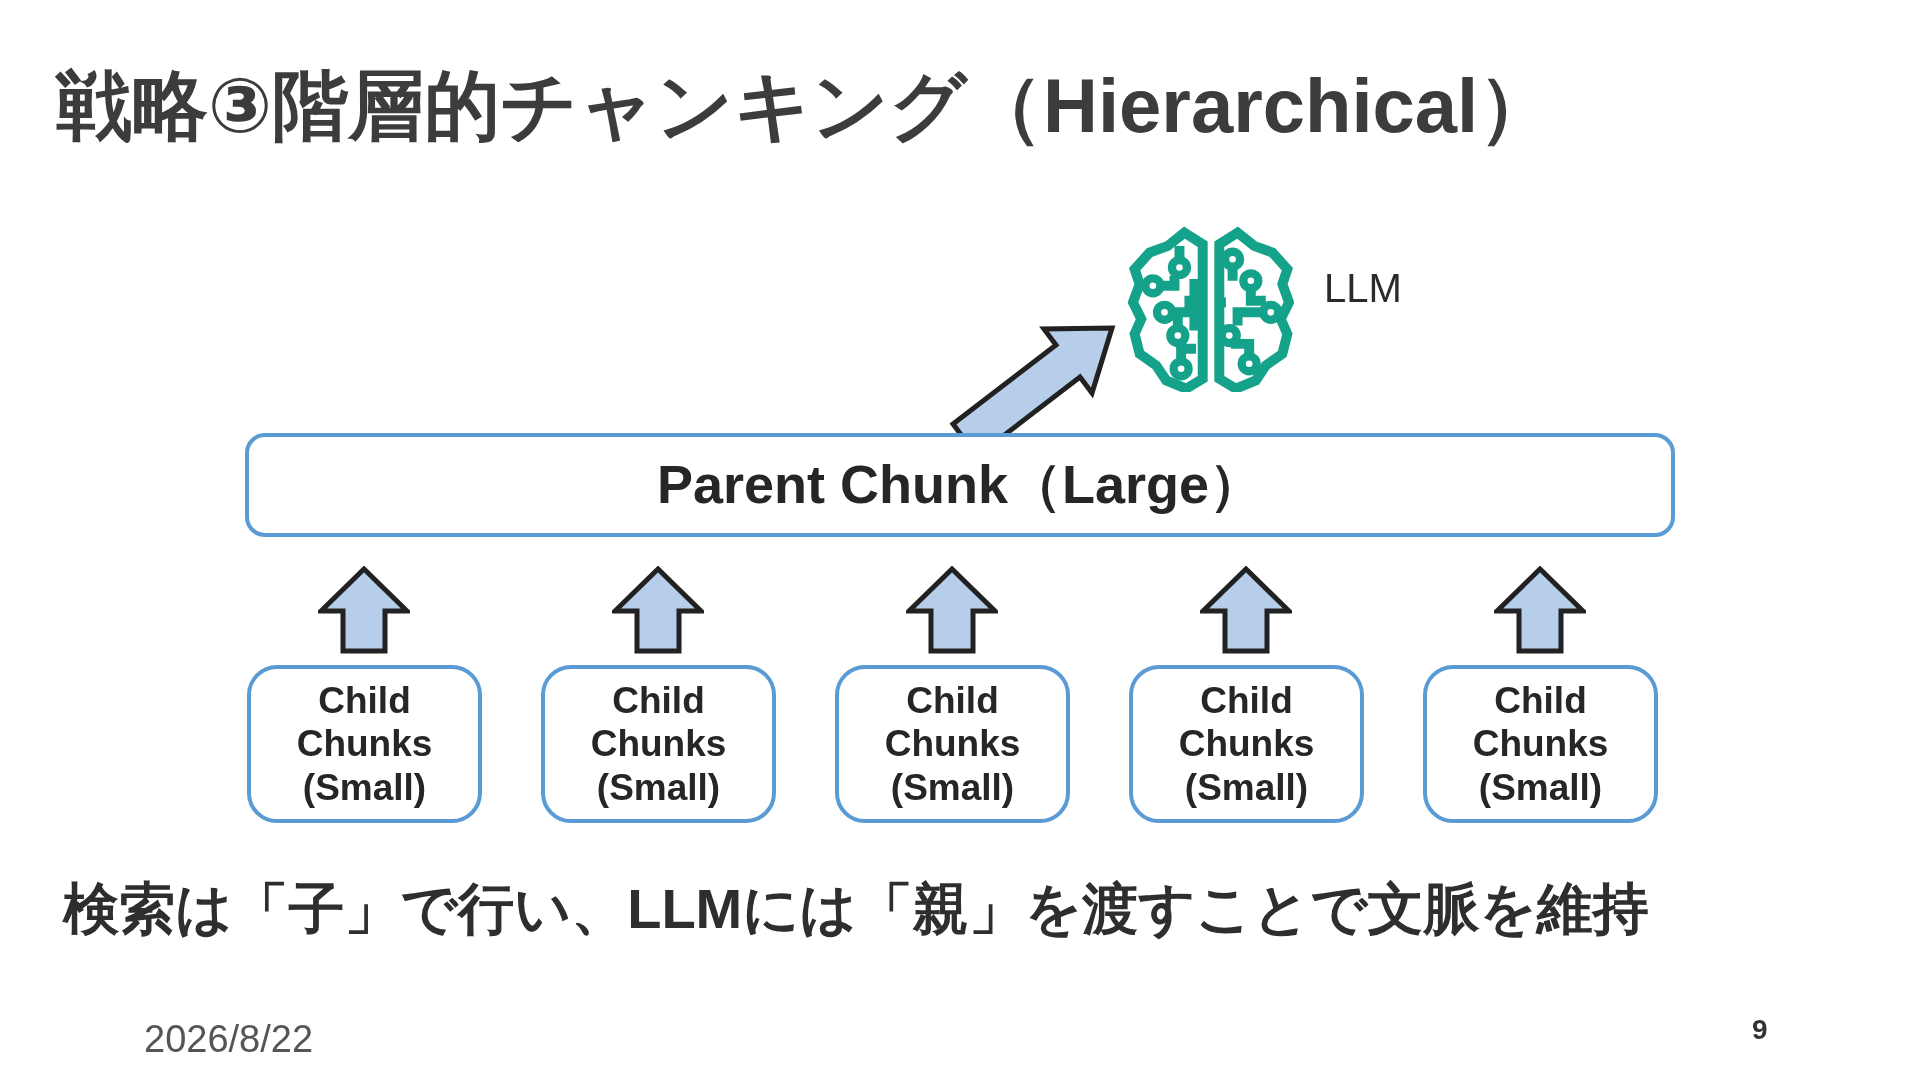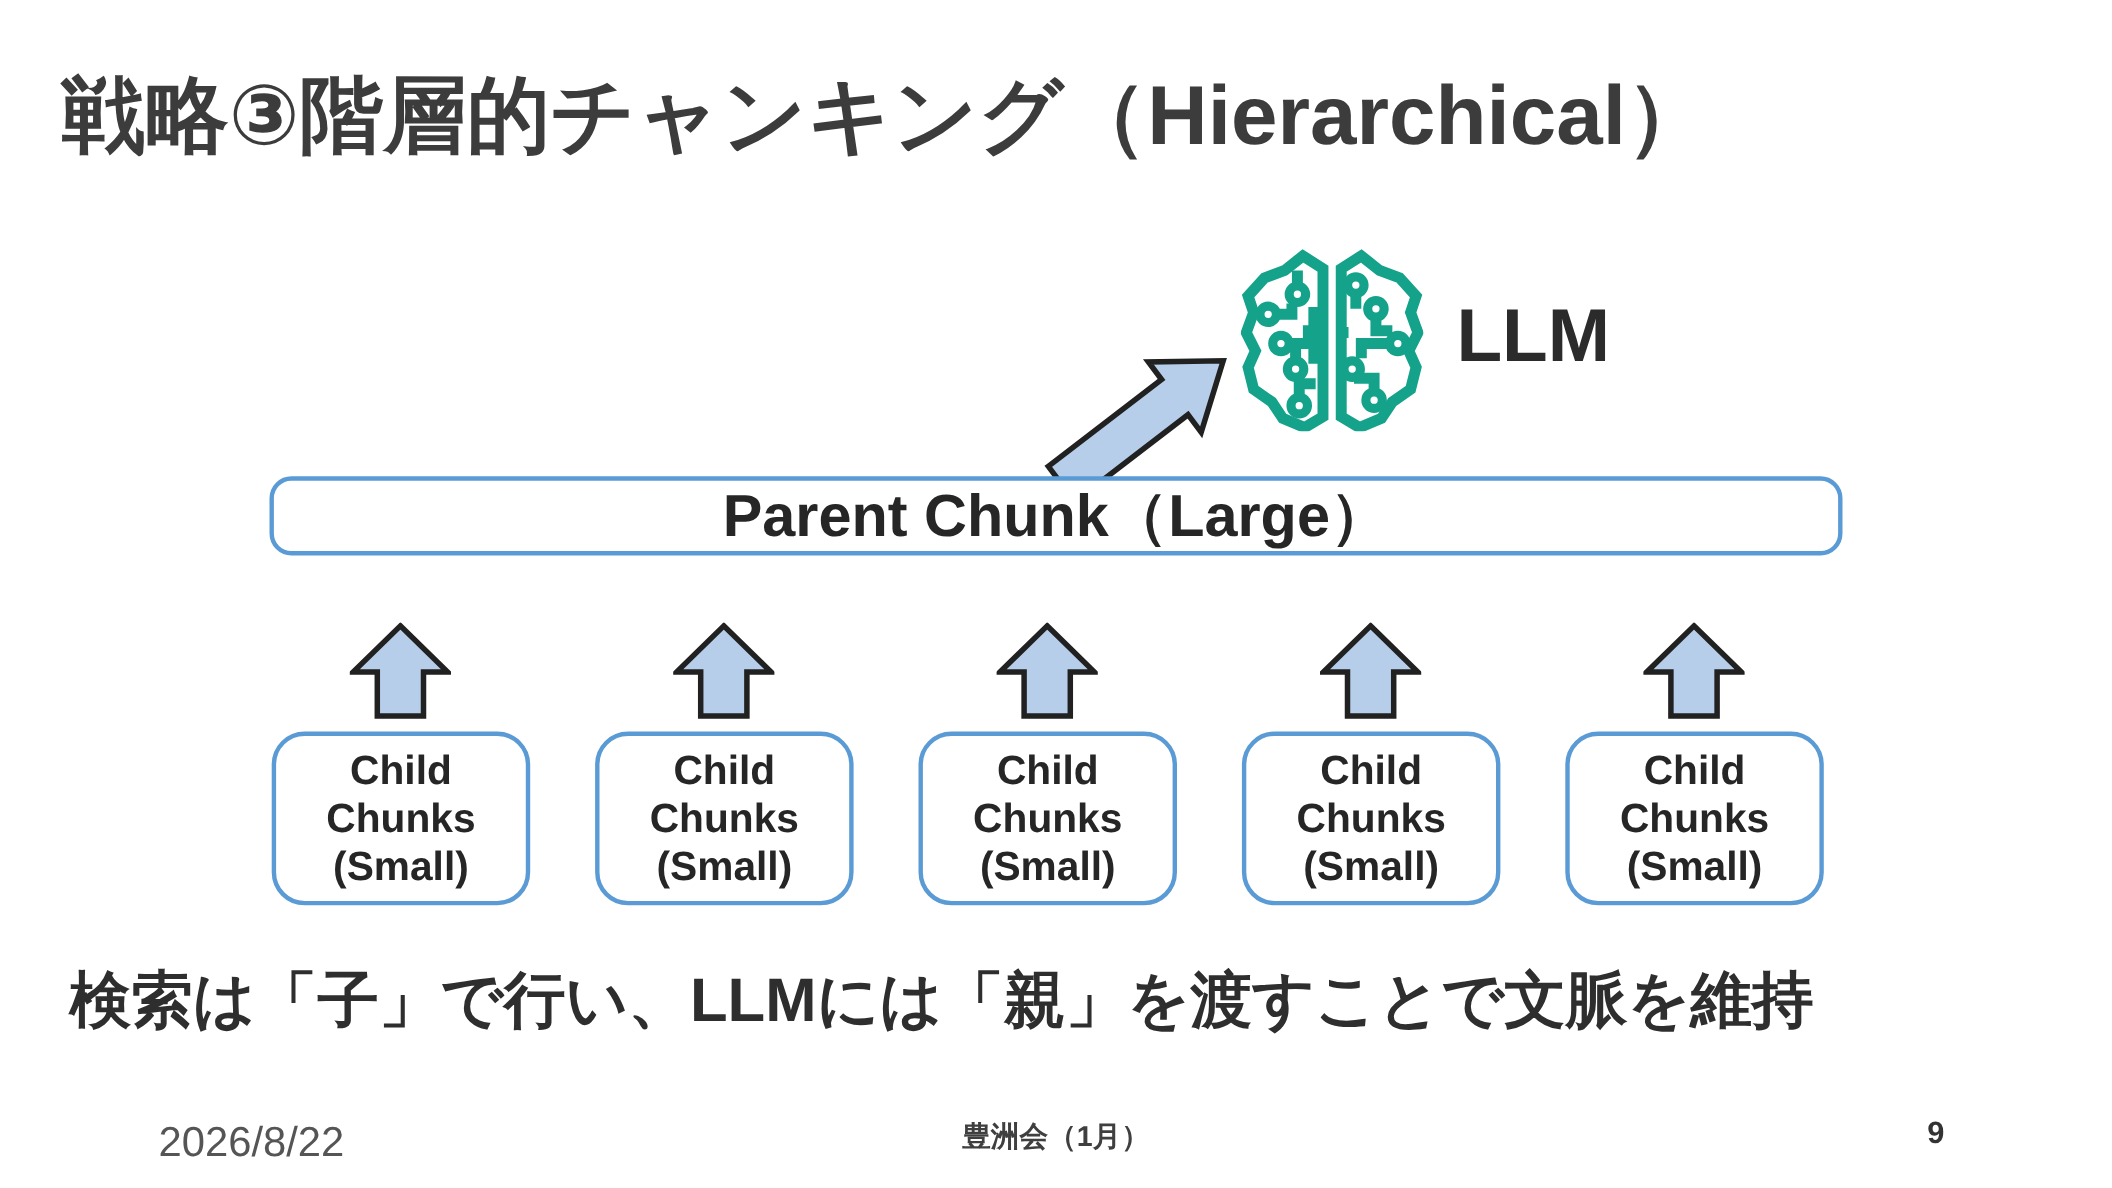--- a/index.html
+++ b/index.html
@@ -16,26 +16,26 @@
   }
   .title{
     position:absolute;left:56px;top:62px;margin:0;
     font-size:76px;font-weight:bold;color:#3c3c3c;line-height:1.15;white-space:nowrap;
   }
   .brain-icon{position:absolute;left:1128px;top:226px;width:166px;height:166px;}
   .brain-icon path{fill:none;stroke:var(--icon-teal);stroke-width:6;stroke-linejoin:miter;stroke-linecap:butt;}
   .brain-icon circle{fill:#ffffff;stroke:var(--icon-teal);stroke-width:5;}
   .llm-label{
     position:absolute;left:1324px;top:266px;
-    font-size:68px;font-weight:bold;color:#2b2b2b;
+    font-size:40px;font-weight:normal;color:#2b2b2b;
   }
   .diag-arrow{position:absolute;left:0;top:0;width:1920px;height:1080px;z-index:1;pointer-events:none;}
   .diag-arrow polygon{fill:var(--arrow-fill);stroke:var(--arrow-outline);stroke-width:5;stroke-linejoin:miter;}
   .parent-box{
-    position:absolute;left:245px;top:433px;width:1430px;height:72px;box-sizing:border-box;
+    position:absolute;left:245px;top:433px;width:1430px;height:104px;box-sizing:border-box;
     background:#ffffff;border:4px solid var(--box-border);border-radius:20px;
     display:flex;align-items:center;justify-content:center;z-index:2;
   }
   .parent-box span{font-size:54px;font-weight:bold;color:#262626;white-space:nowrap;}
   .up-arrow{position:absolute;top:566px;width:92px;height:88px;z-index:0;}
   .up-arrow polygon{fill:var(--arrow-fill);stroke:var(--arrow-outline);stroke-width:5;stroke-linejoin:miter;}
   .up1{left:318px}.up2{left:612px}.up3{left:906px}.up4{left:1200px}.up5{left:1494px}
   .child-box{
     position:absolute;top:665px;width:235px;height:158px;box-sizing:border-box;
     background:#ffffff;border:4px solid var(--box-border);border-radius:30px;
@@ -132,16 +132,15 @@
   </div>
   <div class="child-box cb5">
     <span>Child</span>
     <span>Chunks</span>
     <span>(Small)</span>
   </div>
 
   <div class="message">検索は「子」で行い、LLMには「親」を渡すことで文脈を維持</div>
 
   <div class="footer-date">2026/8/22</div>
-  <div class="footer-venue">豊洲会（1月）</div>
   <div class="footer-page">9</div>
 
 </div>
 
 </body></html>

